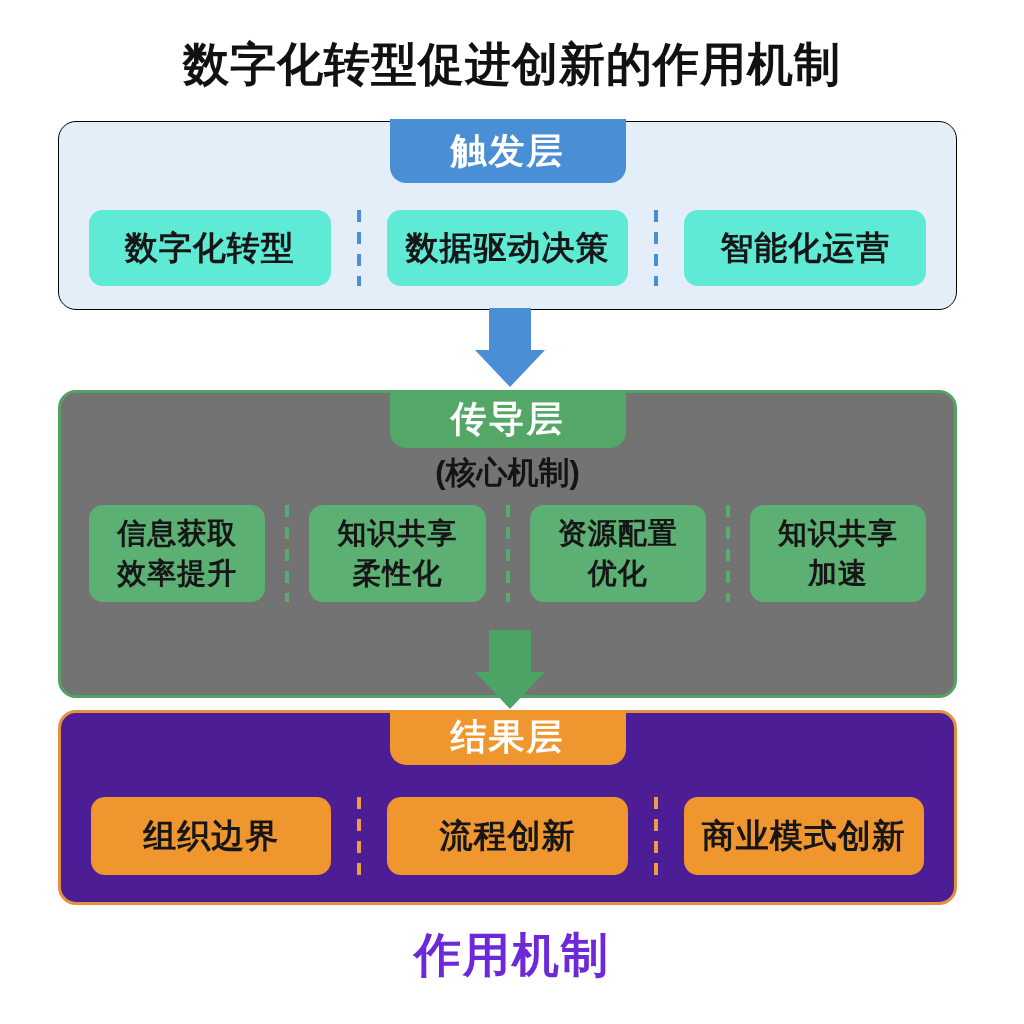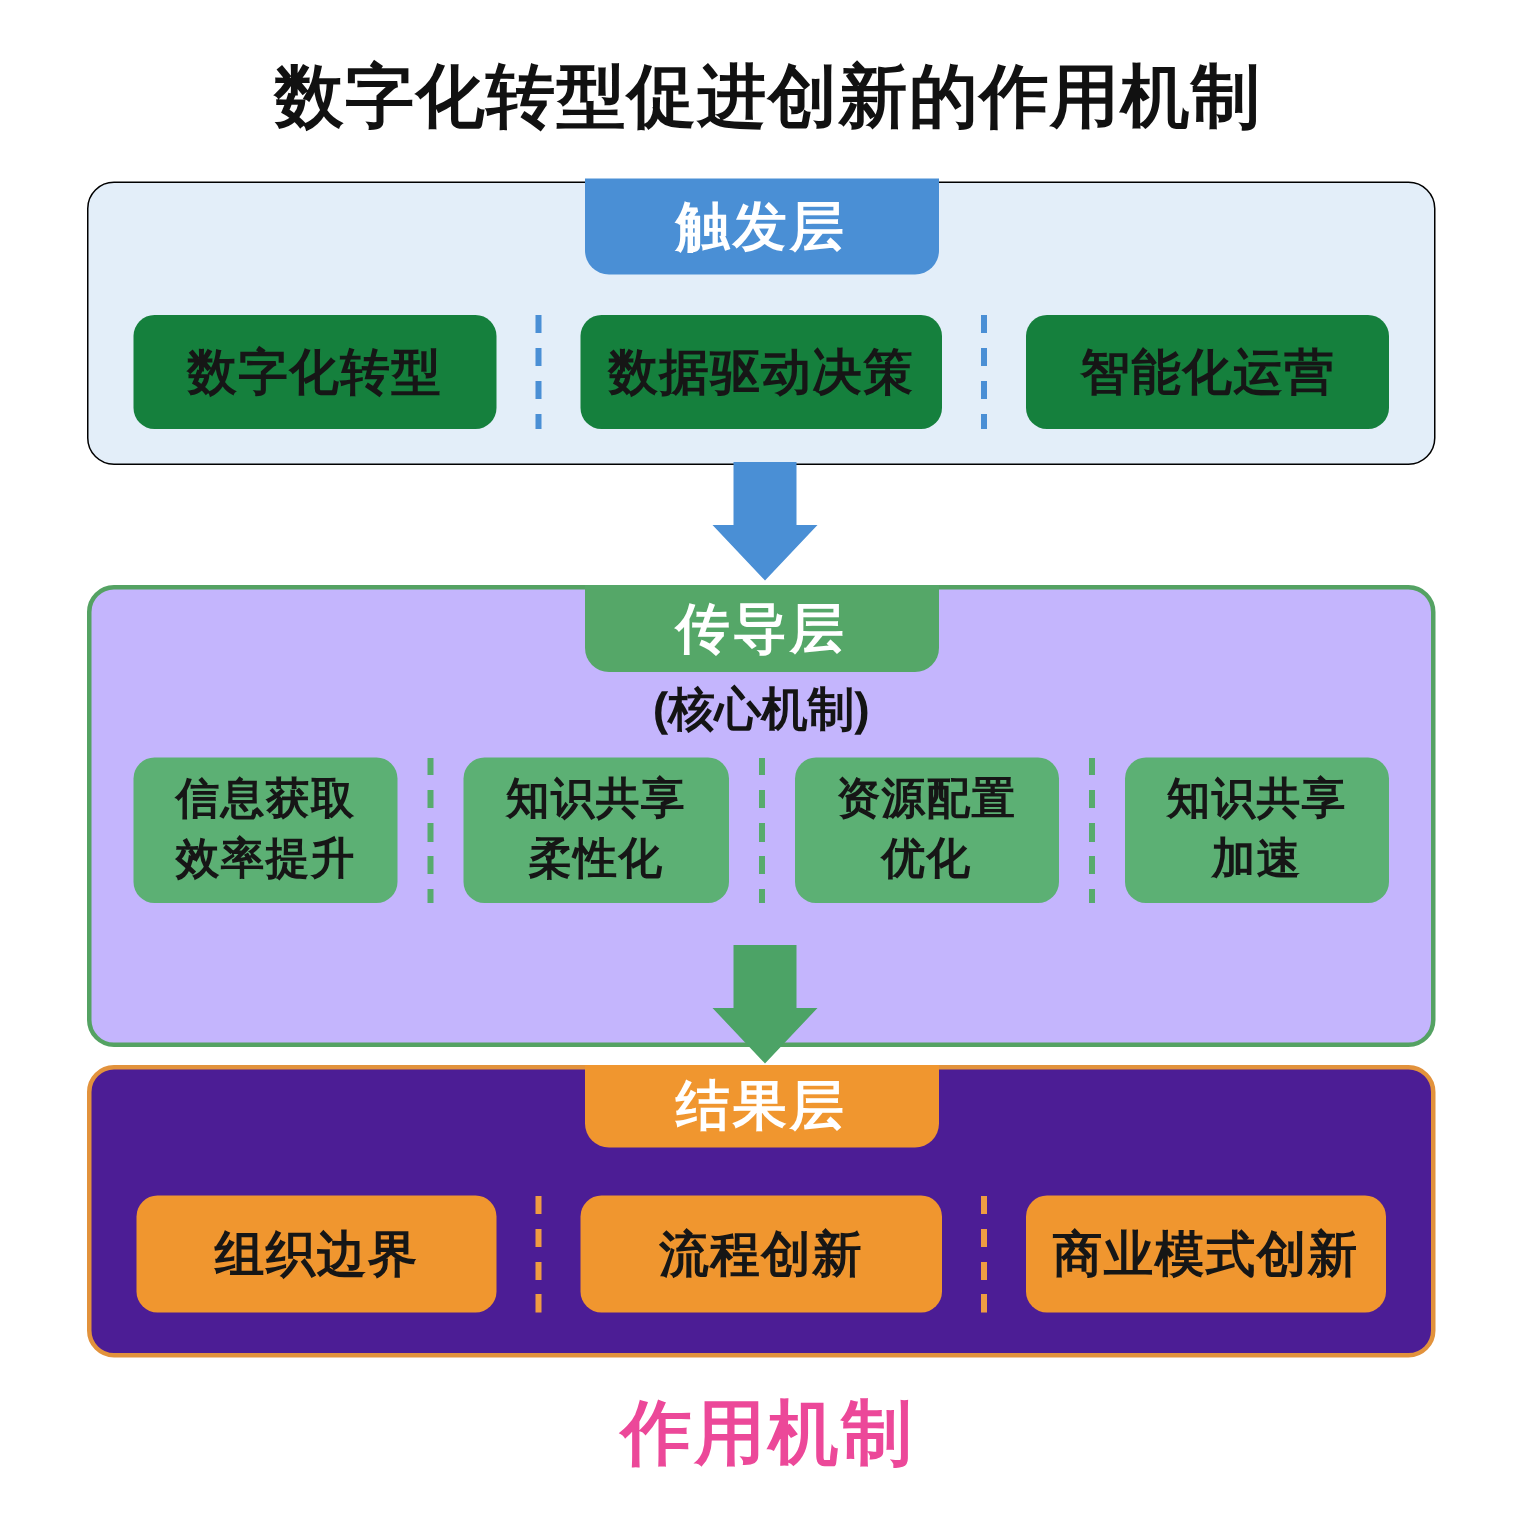--- a/index.html
+++ b/index.html
@@ -12,34 +12,34 @@
   .canvas{position:absolute;inset:0;}
 
   .title{
     position:absolute;top:34px;left:0;width:1024px;
     text-align:center;margin:0;
     font-size:46px;font-weight:800;color:#111111;letter-spacing:1px;
   }
   .footer-label{
     position:absolute;top:924px;left:0;width:1024px;
     text-align:center;margin:0;
-    font-size:47px;font-weight:800;color:#ec4899;letter-spacing:2px;
+    font-size:47px;font-weight:800;color:#6d28d9;letter-spacing:2px;
   }
 
   .layer{
     position:absolute;left:58px;width:899px;
     border-radius:18px;box-sizing:border-box;
   }
   .layer-blue{
     top:121px;height:189px;
     background:#E3EEF9;border:1px solid #000000;
   }
   .layer-green{
     top:390px;height:308px;
-    background:#c4b5fd;border:3px solid #54A263;
+    background:#737373;border:3px solid #54A263;
   }
   .layer-orange{
     top:710px;height:195px;
     background:#4c1d95;border:3px solid #E2923C;
   }
 
   .tab{
     position:absolute;top:-3px;left:50%;transform:translateX(-50%);
     width:236px;
     border-radius:0 0 16px 16px;
@@ -65,21 +65,21 @@
   .row-3{top:84px;height:78px;padding:0 30px;}
 
   .box{
     flex:1;
     border-radius:14px;
     display:flex;align-items:center;justify-content:center;
     text-align:center;
     font-weight:700;color:#161616;
     white-space:pre-line;
   }
-  .box-blue{background:#15803d;font-size:33px;letter-spacing:1px;}
+  .box-blue{background:#5eead4;font-size:33px;letter-spacing:1px;}
   .box-green{background:#5CB074;font-size:29px;line-height:1.35;letter-spacing:1px;}
   .box-orange{background:#F0962F;font-size:33px;letter-spacing:1px;}
 
   .vdiv{
     width:4px;align-self:stretch;
     margin:0 26px;
   }
   .row-2 .vdiv{margin:0 20px;}
   .vdiv-blue{background-image:repeating-linear-gradient(to bottom,#4A8FD5 0 12px,transparent 12px 22px);}
   .vdiv-green{background-image:repeating-linear-gradient(to bottom,#57AB6D 0 12px,transparent 12px 22px);}

